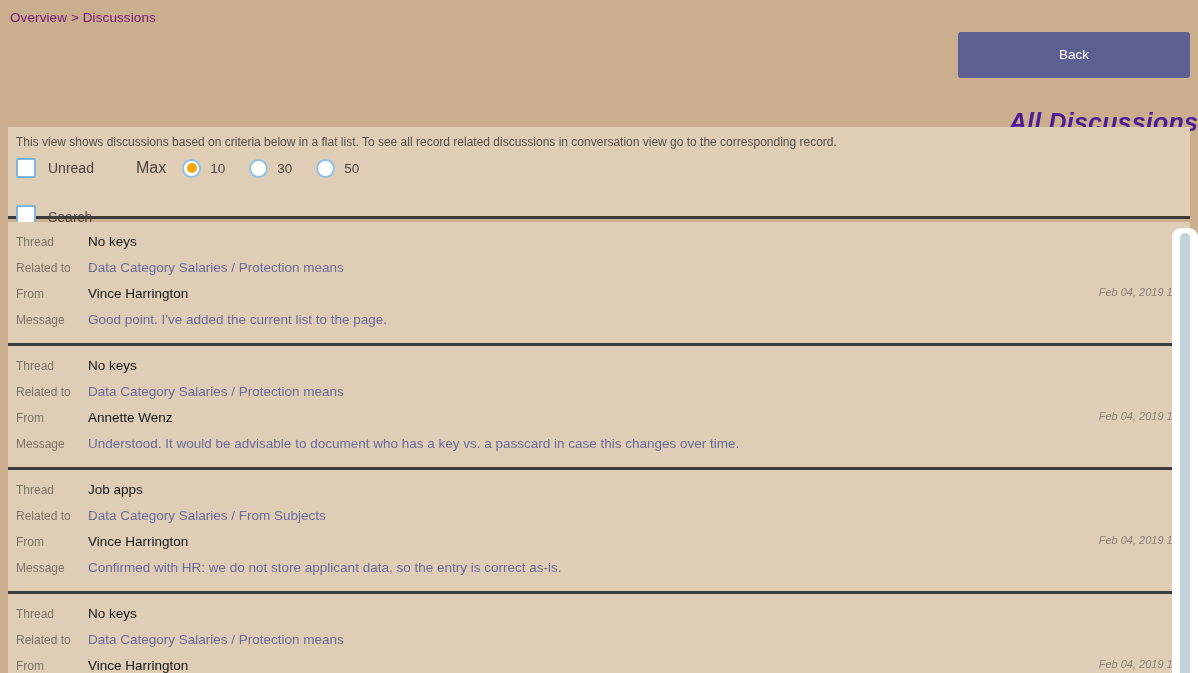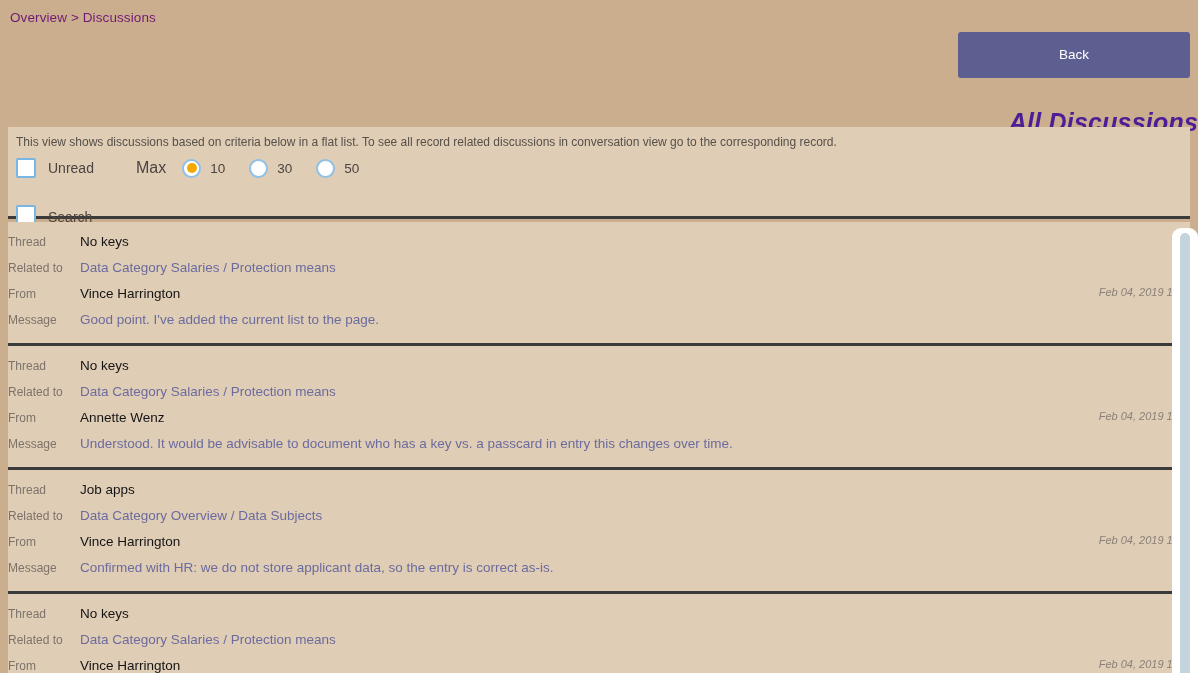--- a/index.html
+++ b/index.html
@@ -183,21 +183,21 @@
     width: 1182px;
     height: 124px;
     border-bottom: 3px solid #3b3b3b;
     padding: 12px 0 0 0;
   }
 
   .field-row {
     display: flex;
     align-items: baseline;
     height: 26px;
-    padding-left: 0;
+    padding-left: 8px;
   }
 
   .field-label {
     width: 72px;
     flex: 0 0 72px;
     font-size: 12px;
     color: #7d7369;
   }
 
   .field-value {
@@ -317,33 +317,33 @@
       <div class="field-row">
         <span class="field-label">Related to</span>
         <span class="field-value link">Data Category Salaries / Protection means</span>
       </div>
       <div class="field-row">
         <span class="field-label">From</span>
         <span class="field-value">Annette Wenz</span>
       </div>
       <div class="field-row">
         <span class="field-label">Message</span>
-        <span class="field-value msg">Understood. It would be advisable to document who has a key vs. a passcard in entry this changes over time.</span>
+        <span class="field-value msg">Understood. It would be advisable to document who has a key vs. a passcard in case this changes over time.</span>
       </div>
       <div class="timestamp">Feb 04, 2019 15:5</div>
     </div>
 
     <div class="thread-card">
       <div class="field-row">
         <span class="field-label">Thread</span>
         <span class="field-value">Job apps</span>
       </div>
       <div class="field-row">
         <span class="field-label">Related to</span>
-        <span class="field-value link">Data Category Overview / Data Subjects</span>
+        <span class="field-value link">Data Category Salaries / From Subjects</span>
       </div>
       <div class="field-row">
         <span class="field-label">From</span>
         <span class="field-value">Vince Harrington</span>
       </div>
       <div class="field-row">
         <span class="field-label">Message</span>
         <span class="field-value msg">Confirmed with HR: we do not store applicant data, so the entry is correct as-is.</span>
       </div>
       <div class="timestamp">Feb 04, 2019 15:5</div>

